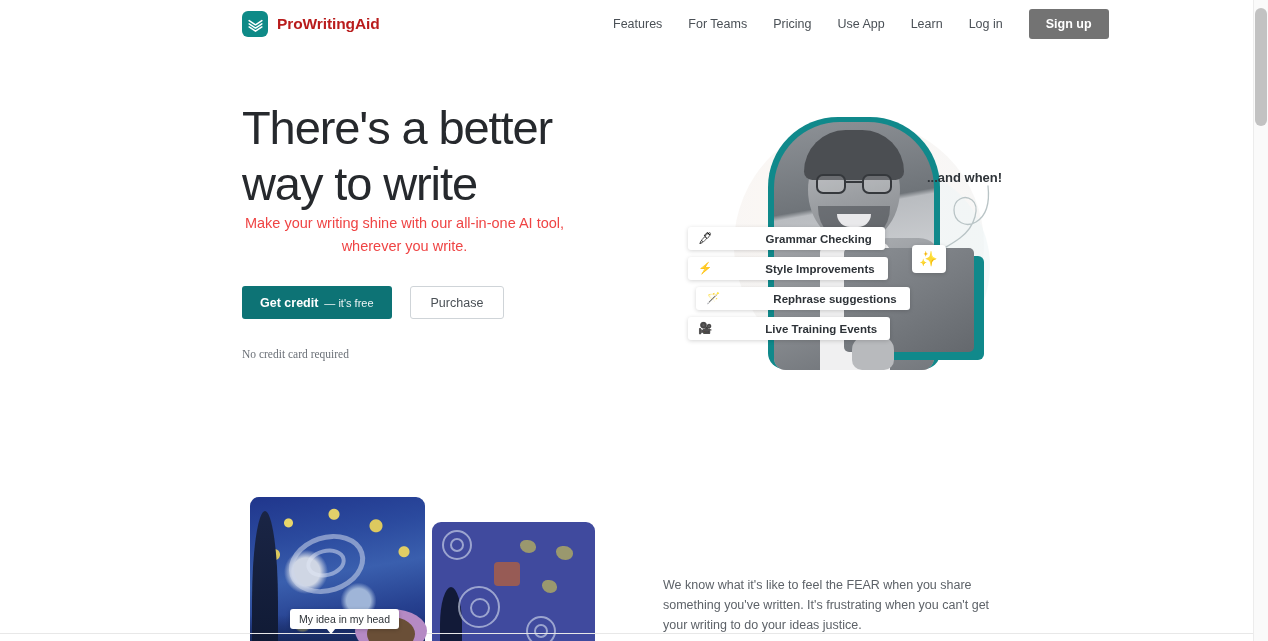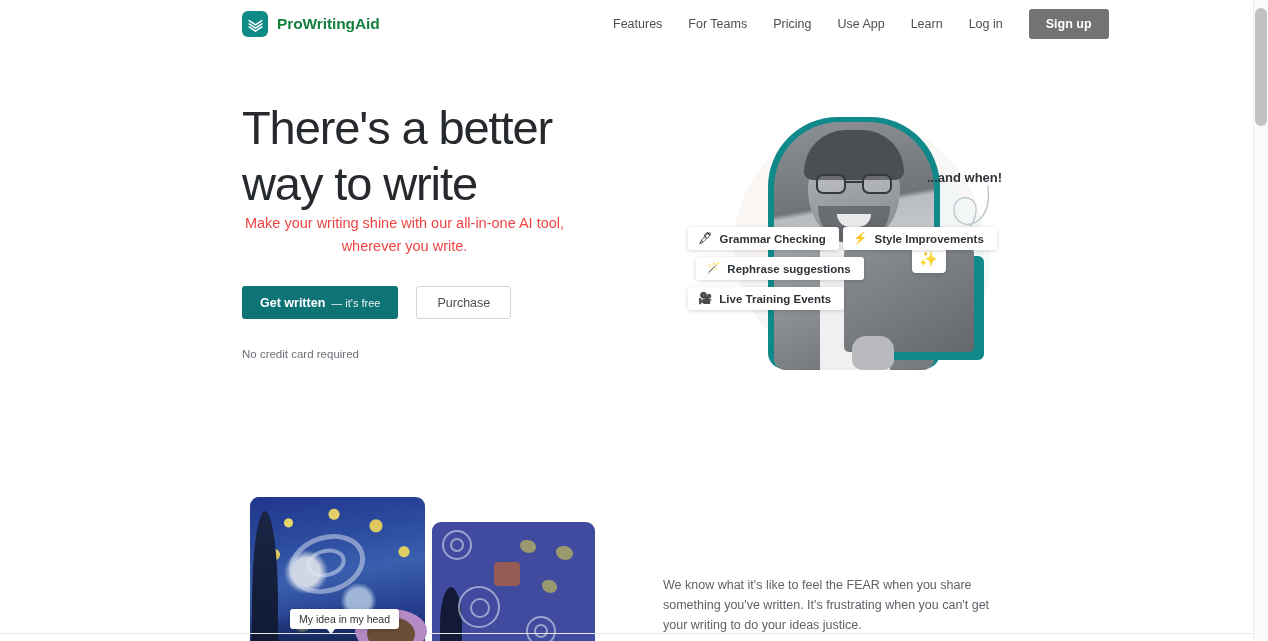--- a/index.html
+++ b/index.html
@@ -48,21 +48,21 @@
     background: #0e8a87;
     display: flex;
     align-items: center;
     justify-content: center;
     flex: none;
   }
 
   .brand-name {
     font-size: 15.5px;
     font-weight: bold;
-    color: #15803d;
+    color: #b91c1c;
     letter-spacing: -0.1px;
     white-space: nowrap;
   }
 
   .nav {
     position: absolute;
     left: 600px;
     top: 0;
     height: 48px;
     display: flex;
@@ -158,20 +158,21 @@
     font-size: 12.5px;
     cursor: pointer;
     white-space: nowrap;
     font-family: "Liberation Sans", sans-serif;
   }
 
   .hero-note {
     margin-top: 29px;
     font-size: 11.5px;
     color: #6b7077;
+    font-family: Liberation Serif, serif;
   }
 
   
   .hero-art {
     position: absolute;
     left: 662px;
     top: 96px;
     width: 350px;
     height: 295px;
   }
@@ -371,20 +372,21 @@
     gap: 7px;
     padding: 0 13px 0 10px;
     margin-bottom: 7px;
     white-space: nowrap;
   }
 
   .callout-label {
     font-size: 11.5px;
     font-weight: bold;
     color: #2e3338;
+    margin-left: 46px;
   }
 
   .callout-icon { font-size: 11.5px; line-height: 1; }
 
   .callouts .row-1 { margin-left: 0; }
   .callouts .row-2 { margin-left: 0; }
   .callouts .row-3 { margin-left: 8px; }
   .callouts .row-4 { margin-left: 0; }
 
   
@@ -609,21 +611,21 @@
   <section class="hero-text">
     <h1 class="hero-title">
       <span>There's a better</span><br>
       <span>way to write</span>
     </h1>
 
     <p class="hero-sub">Make your writing shine with our all-in-one AI tool, wherever you write.</p>
 
     <div class="hero-ctas">
       <button class="btn-primary">
-        <span>Get written</span>
+        <span>Get credit</span>
         <span class="suffix">— it's free</span>
       </button>
       <button class="btn-secondary">Purchase</button>
     </div>
 
     <p class="hero-note">No credit card required</p>
   </section>
 
   <div class="hero-art">
 

